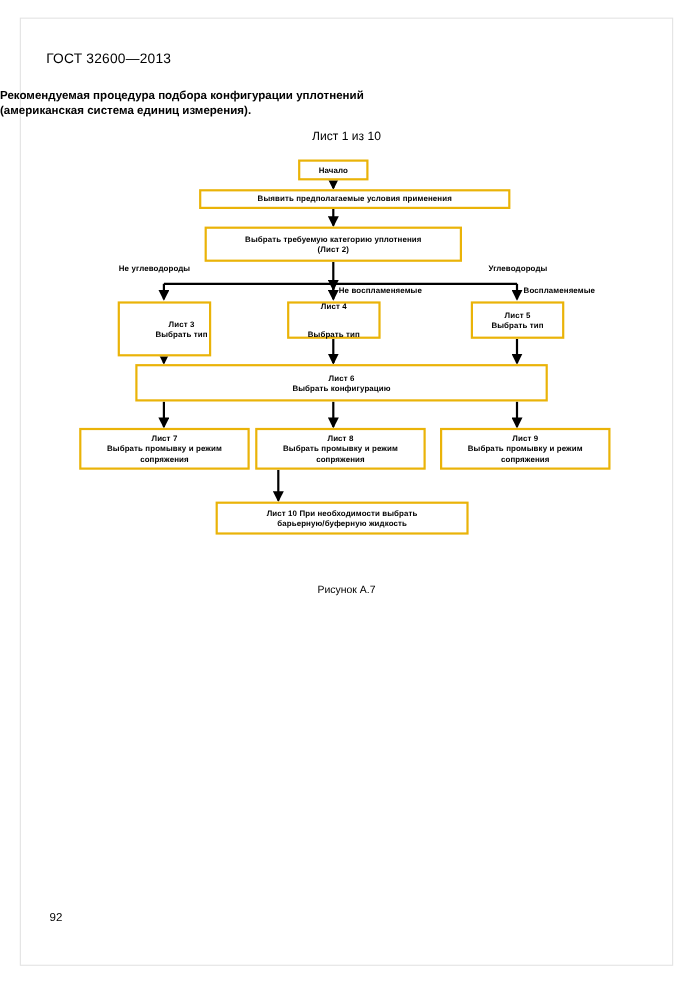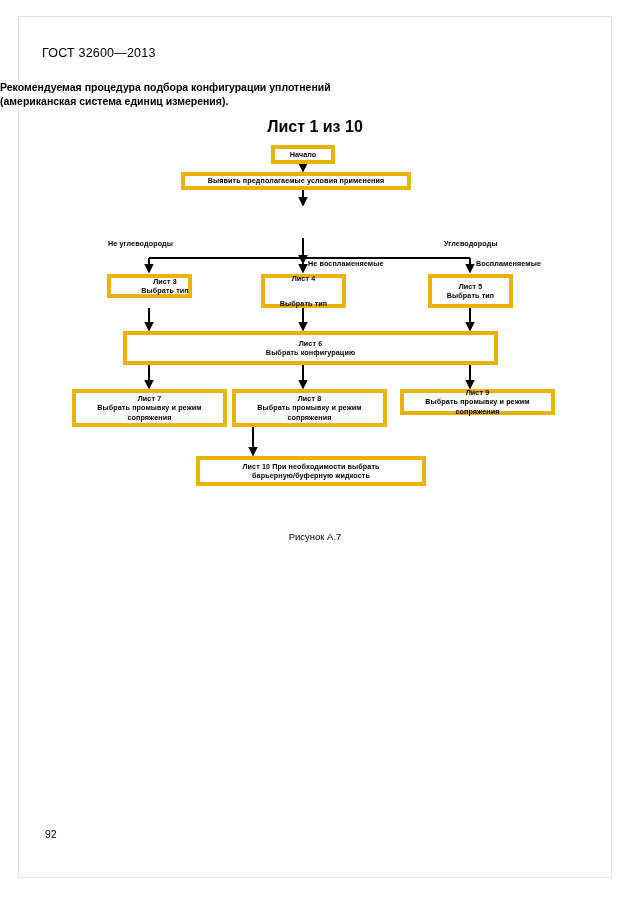--- a/index.html
+++ b/index.html
@@ -50,22 +50,22 @@
     font-size: 10.5px;
     font-weight: bold;
     line-height: 14px;
   }
   #fig-sheet {
     position: absolute;
     left: 0;
     top: 118px;
     width: 630px;
     text-align: center;
-    font-size: 16px;
-    font-weight: bold;
+    font-size: 11px;
+    font-weight: normal;
   }
 
   #fig-caption {
     position: absolute;
     left: 0;
     top: 498px;
     width: 630px;
     text-align: center;
     font-size: 9.5px;
     margin-top: 33px;
@@ -89,21 +89,21 @@
   #flow svg {
     position: absolute;
     left: 0;
     top: 0;
     width: 630px;
     height: 520px;
     overflow: visible;
   }
   .node {
     position: absolute;
-    border: 4px solid #eab308;
+    border: 2px solid #eab308;
     background: #fff;
     box-sizing: border-box;
     display: flex;
     flex-direction: column;
     align-items: center;
     justify-content: center;
     font-size: 7.2px;
     font-weight: bold;
     line-height: 9.4px;
     text-align: center;
@@ -171,31 +171,35 @@
         <line x1="470" y1="365" x2="470" y2="388" marker-end="url(#arr)"></line>
 
         <line x1="253" y1="427" x2="253" y2="455" marker-end="url(#arr)"></line>
       </g>
     </svg>
 
     <div class="node" style="left:271px; top:145px; width:64px; height:19px;">
       <span class="ln">Начало</span>
     </div>
 
-    <div class="node" style="left:181px; top:172px; width:230px; height:18px;">
+    <div class="node" style="left:181px; top:172px; width:283px; height:18px;">
       <span class="ln">Выявить предполагаемые условия применения</span>
     </div>
 
+    <div class="node" style="left:186px; top:206px; width:234px; height:32px;">
+      <span class="ln">Выбрать требуемую категорию уплотнения</span>
+      <span class="ln">(Лист 2)</span>
+    </div>
 
     <div class="edge-label" style="left:108px; top:239px;">Не углеводороды</div>
     <div class="edge-label" style="left:444px; top:239px;">Углеводороды</div>
     <div class="edge-label" style="left:308px; top:259px;">Не воспламеняемые</div>
     <div class="edge-label" style="left:476px; top:259px;">Воспламеняемые</div>
 
-    <div class="node" style="left:107px; top:274px; width:85px; height:24px;padding-left:34px;">
+    <div class="node" style="left:107px; top:274px; width:85px; height:50px;padding-left:34px;">
       <span class="ln">Лист 3</span>
       <span class="ln">Выбрать тип</span>
     </div>
 
     <div class="node" style="left:261px; top:274px; width:85px; height:34px;gap:16px;">
       <span class="ln">Лист 4</span>
       <span class="ln">Выбрать тип</span>
     </div>
 
     <div class="node" style="left:428px; top:274px; width:85px; height:34px;">
@@ -213,21 +217,21 @@
       <span class="ln">Выбрать промывку и режим</span>
       <span class="ln">сопряжения</span>
     </div>
 
     <div class="node wrap" style="left:232px; top:389px; width:155px; height:38px;">
       <span class="ln">Лист 8</span>
       <span class="ln">Выбрать промывку и режим</span>
       <span class="ln">сопряжения</span>
     </div>
 
-    <div class="node wrap" style="left:400px; top:389px; width:155px; height:26px;">
+    <div class="node wrap" style="left:400px; top:389px; width:155px; height:38px;">
       <span class="ln">Лист 9</span>
       <span class="ln">Выбрать промывку и режим</span>
       <span class="ln">сопряжения</span>
     </div>
 
     <div class="node" style="left:196px; top:456px; width:230px; height:30px;">
       <span class="ln">Лист 10 При необходимости выбрать</span>
       <span class="ln">барьерную/буферную жидкость</span>
     </div>
 

